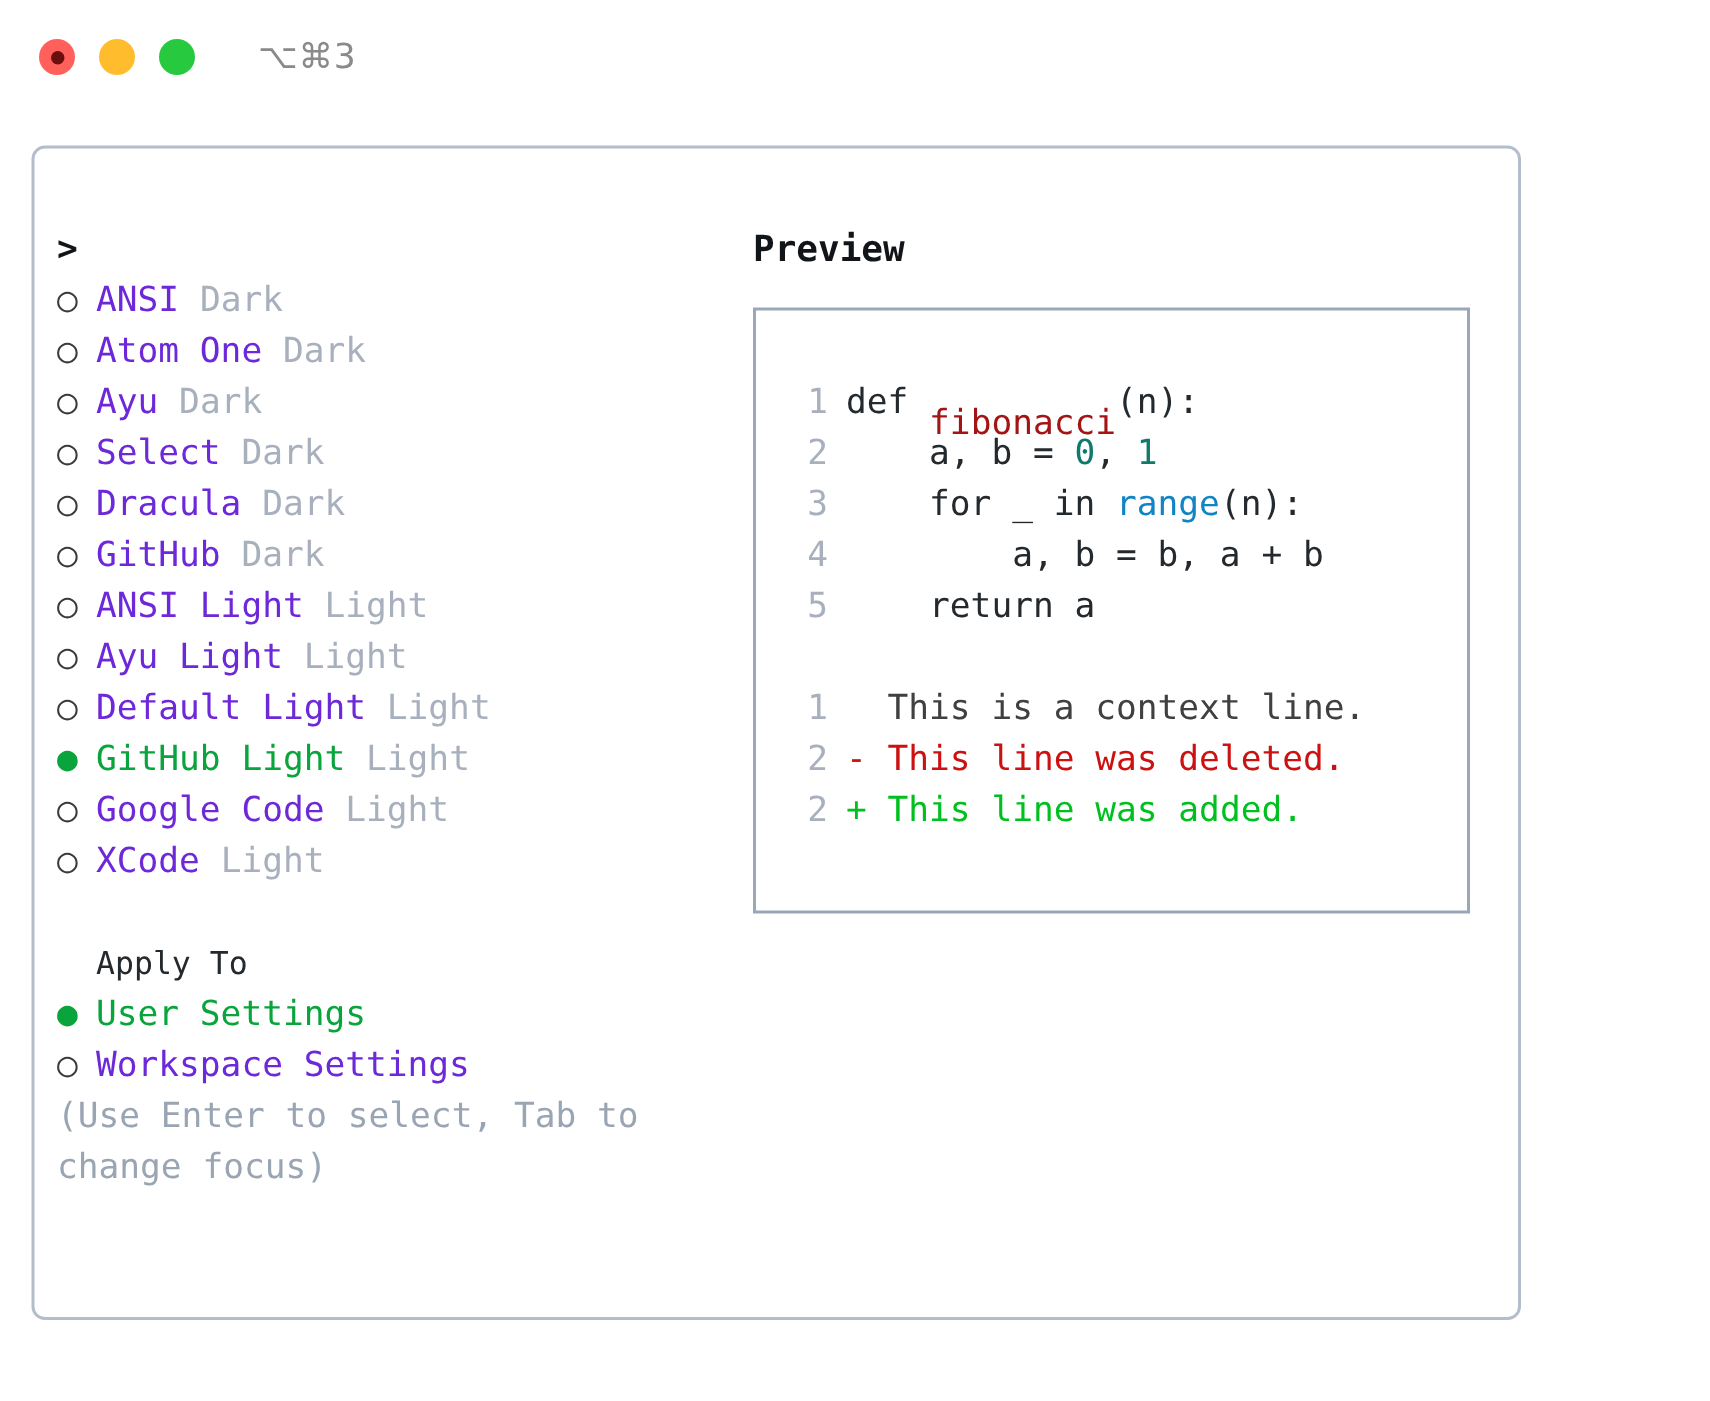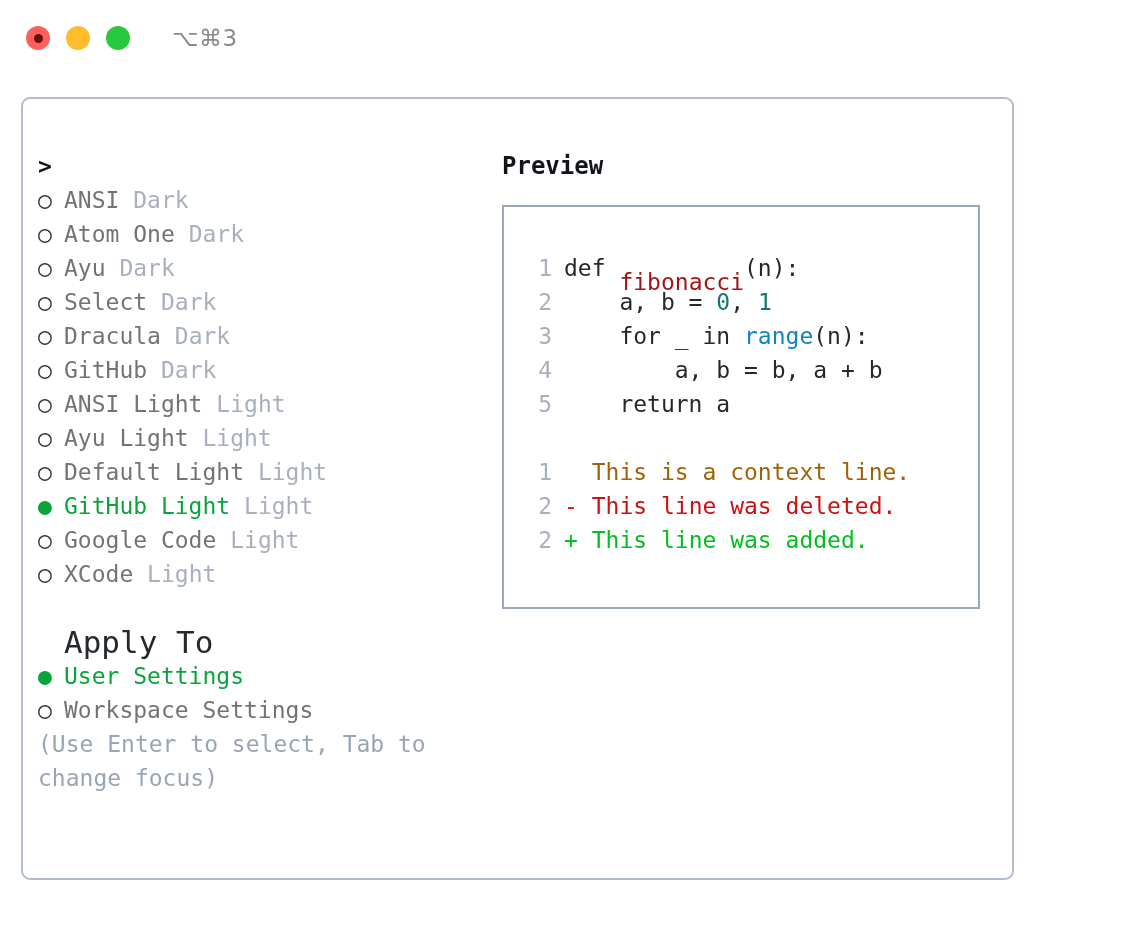--- a/index.html
+++ b/index.html
@@ -90,31 +90,31 @@
     font-size: 23px;
     color: #3b3b3b;
   }
   .marker.dot-on { color: #0aa43c; }
   .title-row {
     font-weight: bold;
     font-size: 24px;
     color: #111418;
   }
   .title-row .marker { color: #111418; font-weight: bold; }
-  .theme-name { color: #737373; }
+  .theme-name { color: #6d28d9; }
   .row.selected .theme-name { color: #0aa43c; }
   .kind { color: #a8b0bd; }
   .kind::before { content: " "; }
 
   .section-gap { height: 34px; }
   .section-head {
     height: 34px;
     display: flex;
     align-items: center;
-    font-size: 31px;
+    font-size: 21px;
     color: #24292e;
   }
   .section-head .marker { color: transparent; }
 
   .hint {
     font-size: 23px;
     line-height: 34px;
     color: #9aa5b4;
     width: 420px;
     white-space: pre-wrap;
@@ -156,21 +156,21 @@
     flex: 0 0 28px;
     text-align: right;
     color: #a8b0bd;
     margin-right: 12px;
   }
   .code-text { color: #24292e; }
   .tok-fn   { color: #a31515; margin-top: 28px; }
   .tok-num  { color: #0f7a6c; }
   .tok-call { color: #1184c4; }
   .blank-line { height: 34px; }
-  .diff-ctx  { color: #a16207; }
+  .diff-ctx  { color: #404040; }
   .diff-del  { color: #cc1111; }
   .diff-add  { color: #00c01f; }
 </style>
 </head>
 <body>
 
 <div id="app">
 
   <div class="titlebar">
     <div class="lights">

